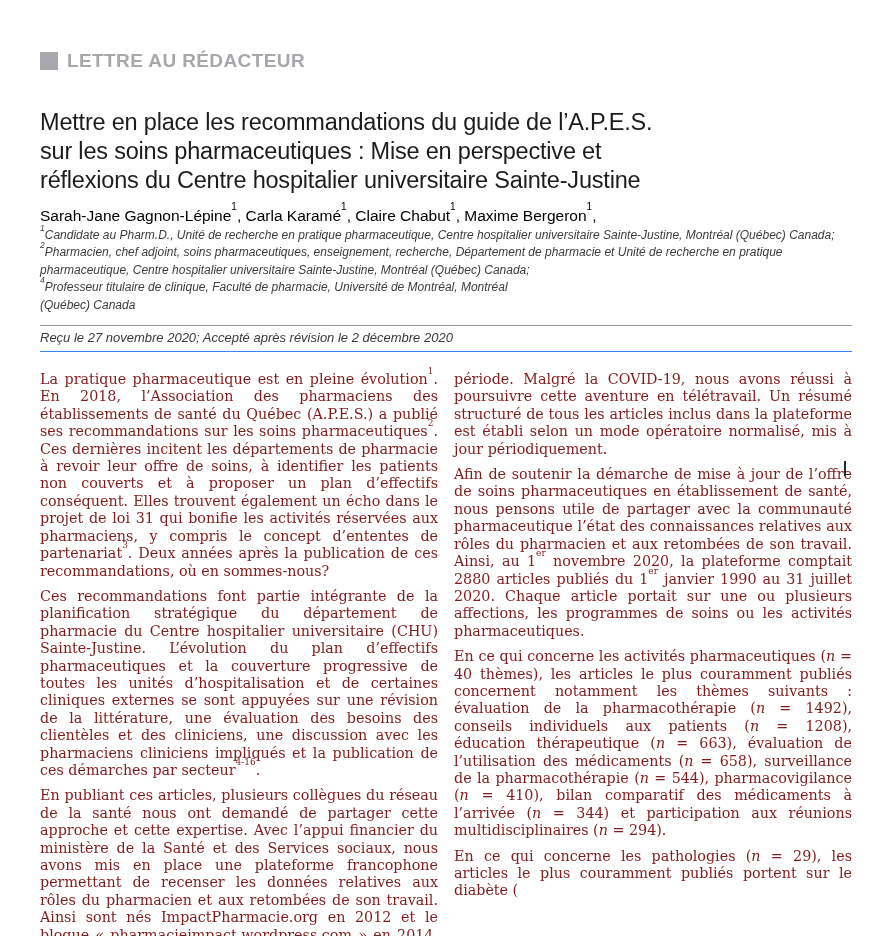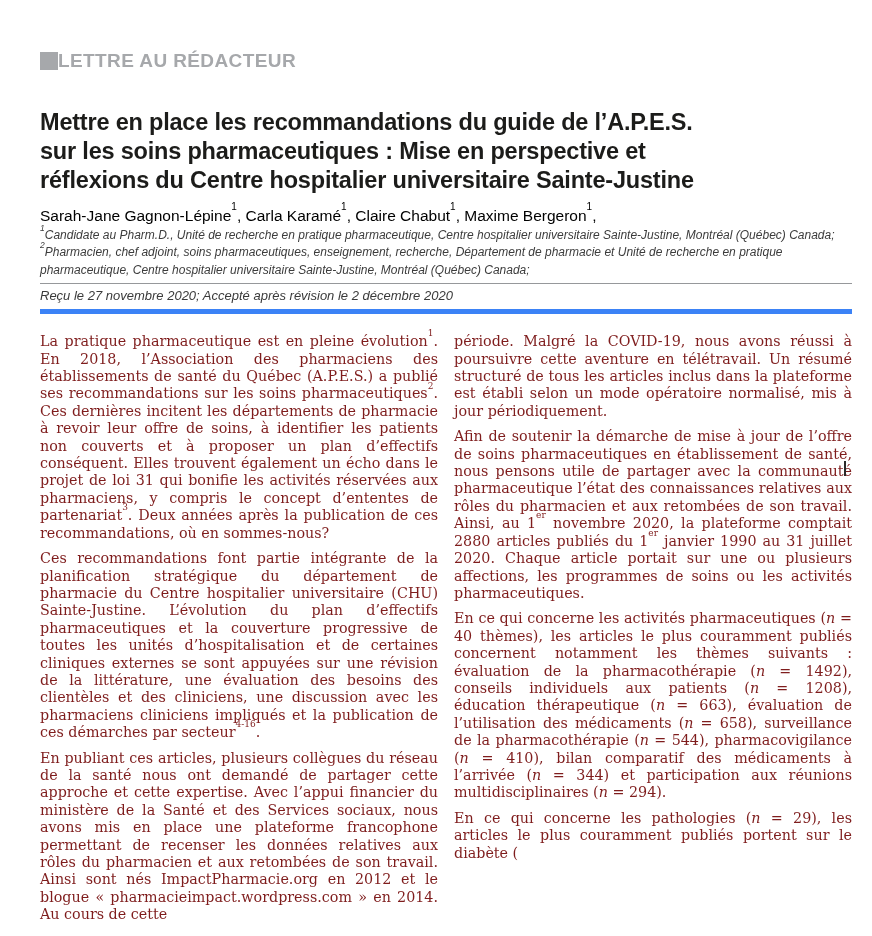--- a/index.html
+++ b/index.html
@@ -12,46 +12,47 @@
     overflow: hidden;
     padding: 51px 20px 0 40px;
     font-family: "Liberation Sans", sans-serif;
     color: #231f20;
   }
 
   
   .section-header { display: flex; align-items: center; height: 19px; }
   .section-square { width: 18px; height: 18px; background: #a6a8ab; flex: 0 0 auto; }
   .section-label {
+    margin-left: 9px;
     font-size: 19px; font-weight: bold; color: #a6a8ab;
     letter-spacing: 0.4px;
   }
 
   
   .title {
     margin: 38px 0 0 0;
-    font-size: 23.5px; line-height: 29px; font-weight: bold;
+    font-size: 23.5px; line-height: 29px; font-weight: normal;
     color: #1c1c1a; letter-spacing: -0.2px;
     white-space: pre-line;
   }
 
   
   .authors { margin-top: 10px; font-size: 15.5px; line-height: 22px; color: #000000; }
   .authors sup { font-size: 10px; line-height: 0; position: relative; top: -0.45em; }
 
   
   .affiliations { font-size: 12px; line-height: 17.4px; color: #3c3c3c; }
   .affiliation { white-space: pre-line; font-style: italic; }
   .affiliations sup { font-size: 8.5px; line-height: 0; position: relative; top: -0.4em; }
 
   
   .dates-block {
-    margin-top: 4px;
+    margin-top: 11px;
     border-top: 1px solid #96989b;
-    border-bottom: 5px solid #3b82f6;
+    border-bottom: 1px solid #3b82f6;
     padding: 4px 0 6px 0;
   }
   .dates { margin: 0; font-style: italic; font-size: 13px; color: #3a3a3a; }
 
   
   .columns { display: flex; gap: 16px; margin-top: 19px; }
   .col { width: 398px; flex: 0 0 auto; }
   .col p {
     margin: 0 0 8px 0;
     font-family: "DejaVu Serif", serif;
@@ -84,20 +85,22 @@
 sur les soins pharmaceutiques : Mise en perspective et
 réflexions du Centre hospitalier universitaire Sainte-Justine</h1>
 
   <div class="authors">
     <div class="author-line"><span>Sarah-Jane Gagnon-Lépine</span><sup>1</sup><span>, Carla Karamé</span><sup>1</sup><span>, Claire Chabut</span><sup>1</sup><span>, Maxime Bergeron</span><sup>1</sup><span>,</span></div>
   </div>
 
   <div class="affiliations">
     <div class="affiliation"><sup>1</sup><span>Candidate au Pharm.D., Unité de recherche en pratique pharmaceutique, Centre hospitalier universitaire Sainte-Justine, Montréal (Québec) Canada;</span></div>
     <div class="affiliation"><sup>2</sup><span>Pharmacien, chef adjoint, soins pharmaceutiques, enseignement, recherche, Département de pharmacie et Unité de recherche en pratique pharmaceutique, Centre hospitalier universitaire Sainte-Justine, Montréal (Québec) Canada;</span></div>
+    <div class="affiliation"><sup>4</sup><span>Professeur titulaire de clinique, Faculté de pharmacie, Université de Montréal, Montréal
+(Québec) Canada</span></div>
   </div>
 
   <div class="dates-block">
     <p class="dates">Reçu le 27 novembre 2020; Accepté après révision le 2 décembre 2020</p>
   </div>
 
   <main class="columns">
     <section class="col">
       <p><span>La pratique pharmaceutique est en pleine évolution</span><sup>1</sup><span>. En 2018, l’Association des pharmaciens des établissements de santé du Québec (A.P.E.S.) a publié ses recommandations sur les soins pharmaceutiques</span><sup>2</sup><span>. Ces dernières incitent les départements de pharmacie à revoir leur offre de soins, à identifier les patients non couverts et à proposer un plan d’effectifs conséquent. Elles trouvent également un écho dans le projet de loi 31 qui bonifie les activités réservées aux pharmaciens, y compris le concept d’ententes de partenariat</span><sup>3</sup><span>. Deux années après la publication de ces recommandations, où en sommes-nous?</span></p>
       <p><span>Ces recommandations font partie intégrante de la planification stratégique du département de pharmacie du Centre hospitalier universitaire (CHU) Sainte-Justine. L’évolution du plan d’effectifs pharmaceutiques et la couverture progressive de toutes les unités d’hospitalisation et de certaines cliniques externes se sont appuyées sur une révision de la littérature, une évaluation des besoins des clientèles et des cliniciens, une discussion avec les pharmaciens cliniciens impliqués et la publication de ces démarches par secteur</span><sup>4-16</sup><span>.</span></p>

